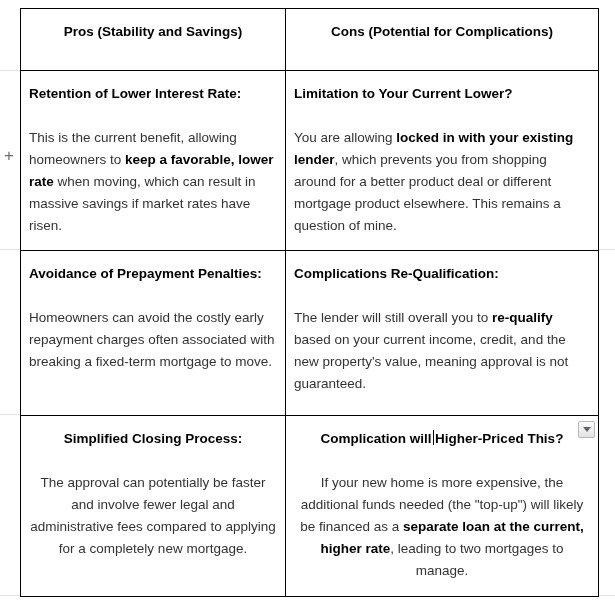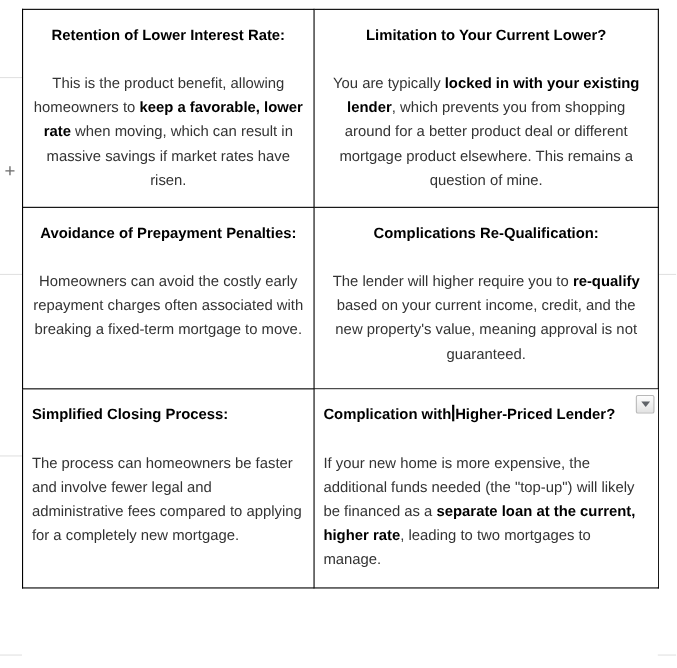--- a/index.html
+++ b/index.html
@@ -54,23 +54,23 @@
     border: 1px solid #000000;
     vertical-align: top;
     box-sizing: border-box;
     padding: 12px 8px 0 8px;
     font-size: 13.5px;
     line-height: 22px;
     color: #333333;
     background: #ffffff;
   }
   .doc-table tr.r-head td { height: 62px; text-align: center; }
-  .doc-table tr.r-1 td { height: 180px; text-align: center; }
-  .doc-table tr.r-2 td { height: 165px; text-align: center; }
-  .doc-table tr.r-3 td { height: 181px; }
+  .doc-table tr.r-1 td { height: 180px; }
+  .doc-table tr.r-2 td { height: 165px; }
+  .doc-table tr.r-3 td { height: 181px; text-align: center; }
   .cell-heading {
     font-weight: bold;
     color: #000000;
     white-space: nowrap;
   }
   .hdr {
     font-weight: bold;
     color: #000000;
   }
   .spacer { height: 22px; }
@@ -124,58 +124,66 @@
     <span>+</span>
   </div>
 
   <table class="doc-table">
     <colgroup>
         <col style="width:265px">
         <col style="width:313px">
       </colgroup>
 
     <tbody>
+        <tr class="r-head">
+      <td>
+        <div class="hdr">Pros (Stability and Savings)</div>
+      </td>
+      <td>
+        <div class="hdr">Cons (Potential for Complications)</div>
+      </td>
+    </tr>
 
     <tr class="r-1">
       <td>
         <div class="cell-heading">Retention of Lower Interest Rate:</div>
         <div class="spacer"></div>
-        <div><span>This is the product benefit, allowing homeowners to </span><span class="b">keep a favorable, lower rate</span><span> when moving, which can result in massive savings if market rates have risen.</span></div>
+        <div><span>This is the current benefit, allowing homeowners to </span><span class="b">keep a favorable, lower rate</span><span> when moving, which can result in massive savings if market rates have risen.</span></div>
       </td>
       <td>
         <div class="cell-heading">Limitation to Your Current Lower?</div>
         <div class="spacer"></div>
-        <div><span>You are typically </span><span class="b">locked in with your existing lender</span><span>, which prevents you from shopping around for a better product deal or different mortgage product elsewhere. This remains a question of mine.</span></div>
+        <div><span>You are allowing </span><span class="b">locked in with your existing lender</span><span>, which prevents you from shopping around for a better product deal or different mortgage product elsewhere. This remains a question of mine.</span></div>
       </td>
     </tr>
 
     <tr class="r-2">
       <td>
         <div class="cell-heading">Avoidance of Prepayment Penalties:</div>
         <div class="spacer"></div>
         <div><span>Homeowners can avoid the costly early repayment charges often associated with breaking a fixed-term mortgage to move.</span></div>
       </td>
       <td>
         <div class="cell-heading">Complications Re-Qualification:</div>
         <div class="spacer"></div>
-        <div><span>The lender will higher require you to </span><span class="b">re-qualify</span><span> based on your current income, credit, and the new property's value, meaning approval is not guaranteed.</span></div>
+        <div><span>The lender will still overall you to </span><span class="b">re-qualify</span><span> based on your current income, credit, and the new property's value, meaning approval is not guaranteed.</span></div>
       </td>
     </tr>
 
     <tr class="r-3">
       <td>
         <div class="cell-heading">Simplified Closing Process:</div>
         <div class="spacer"></div>
-        <div><span>The process can homeowners be faster and involve fewer legal and administrative fees compared to applying for a completely new mortgage.</span></div>
+        <div><span>The approval can potentially be faster and involve fewer legal and administrative fees compared to applying for a completely new mortgage.</span></div>
       </td>
       <td class="rel">
         <div class="cell-dropdown">
           <span class="dd-arrow"></span>
         </div>
-        <div class="cell-heading"><span class="b">Complication with</span><span class="caret"></span><span class="b">Higher-Priced Lender?</span></div>
+        <div class="cell-heading"><span class="b">Complication will</span><span class="caret"></span><span class="b">Higher-Priced This?</span></div>
         <div class="spacer"></div>
         <div><span>If your new home is more expensive, the additional funds needed (the "top-up") will likely be financed as a </span><span class="b">separate loan at the current, higher rate</span><span>, leading to two mortgages to manage.</span></div>
       </td>
     </tr>
   </tbody>
     </table>
 
 </div>
 
 </body></html>

